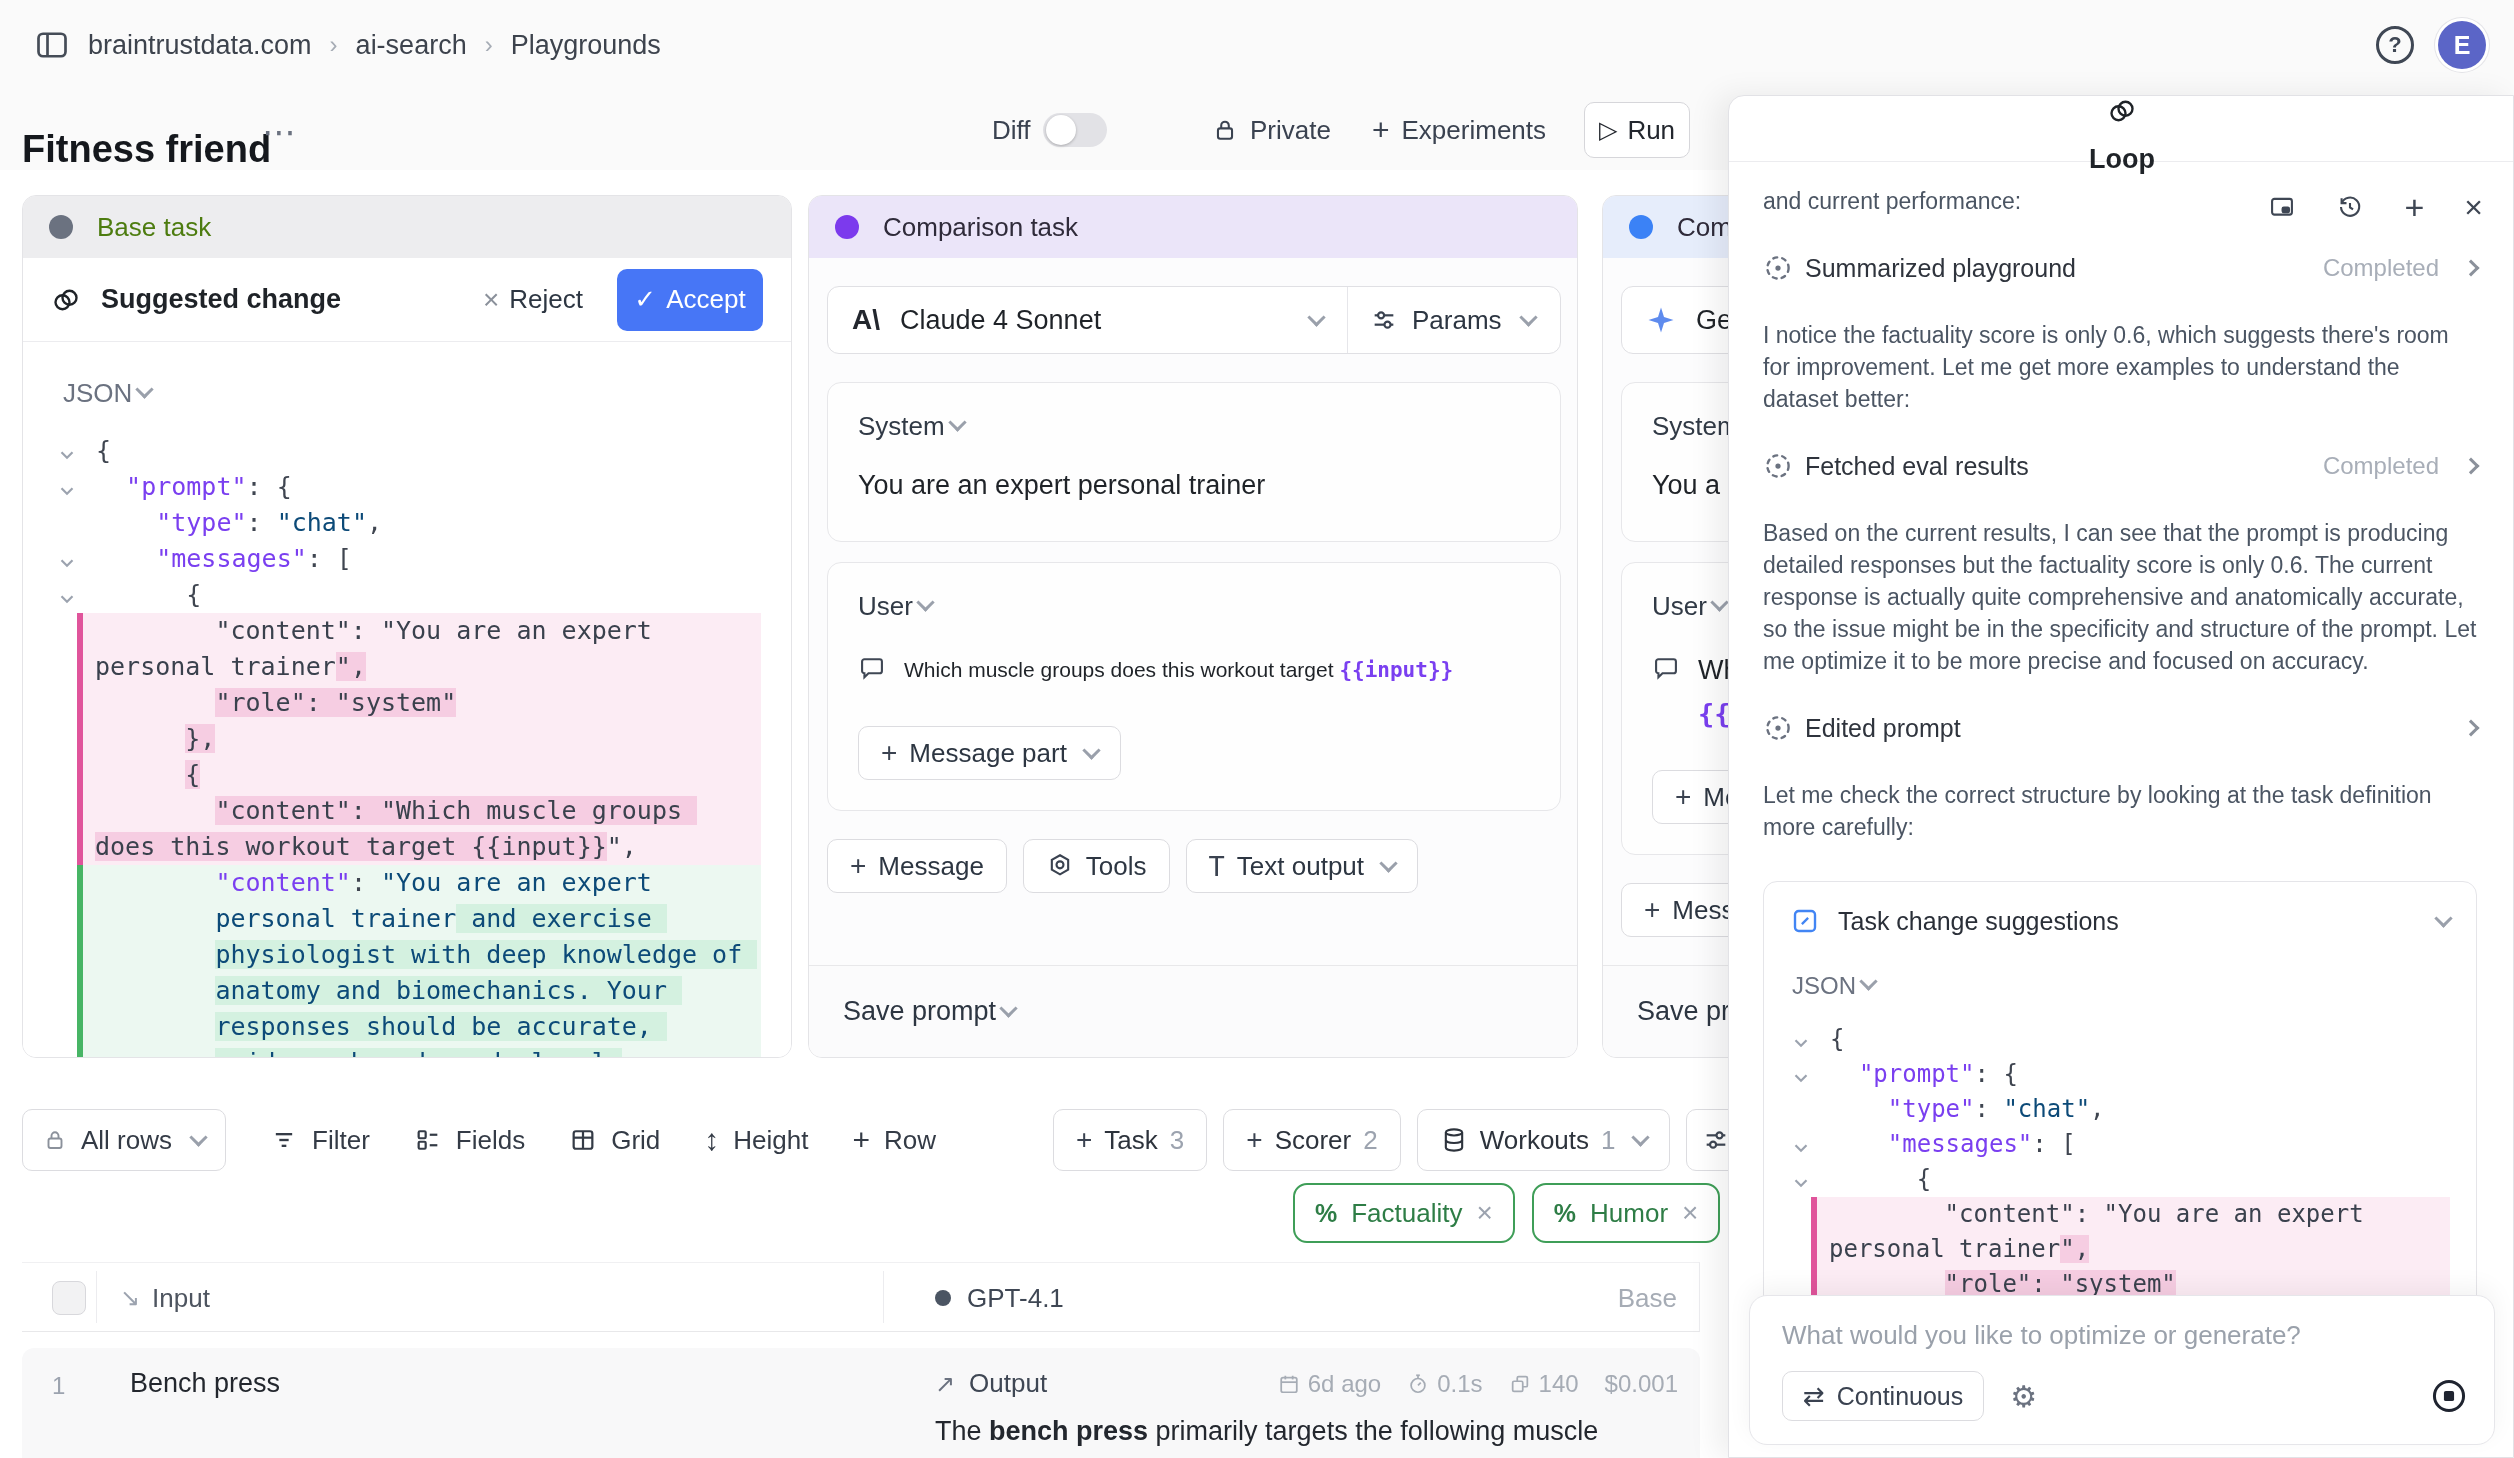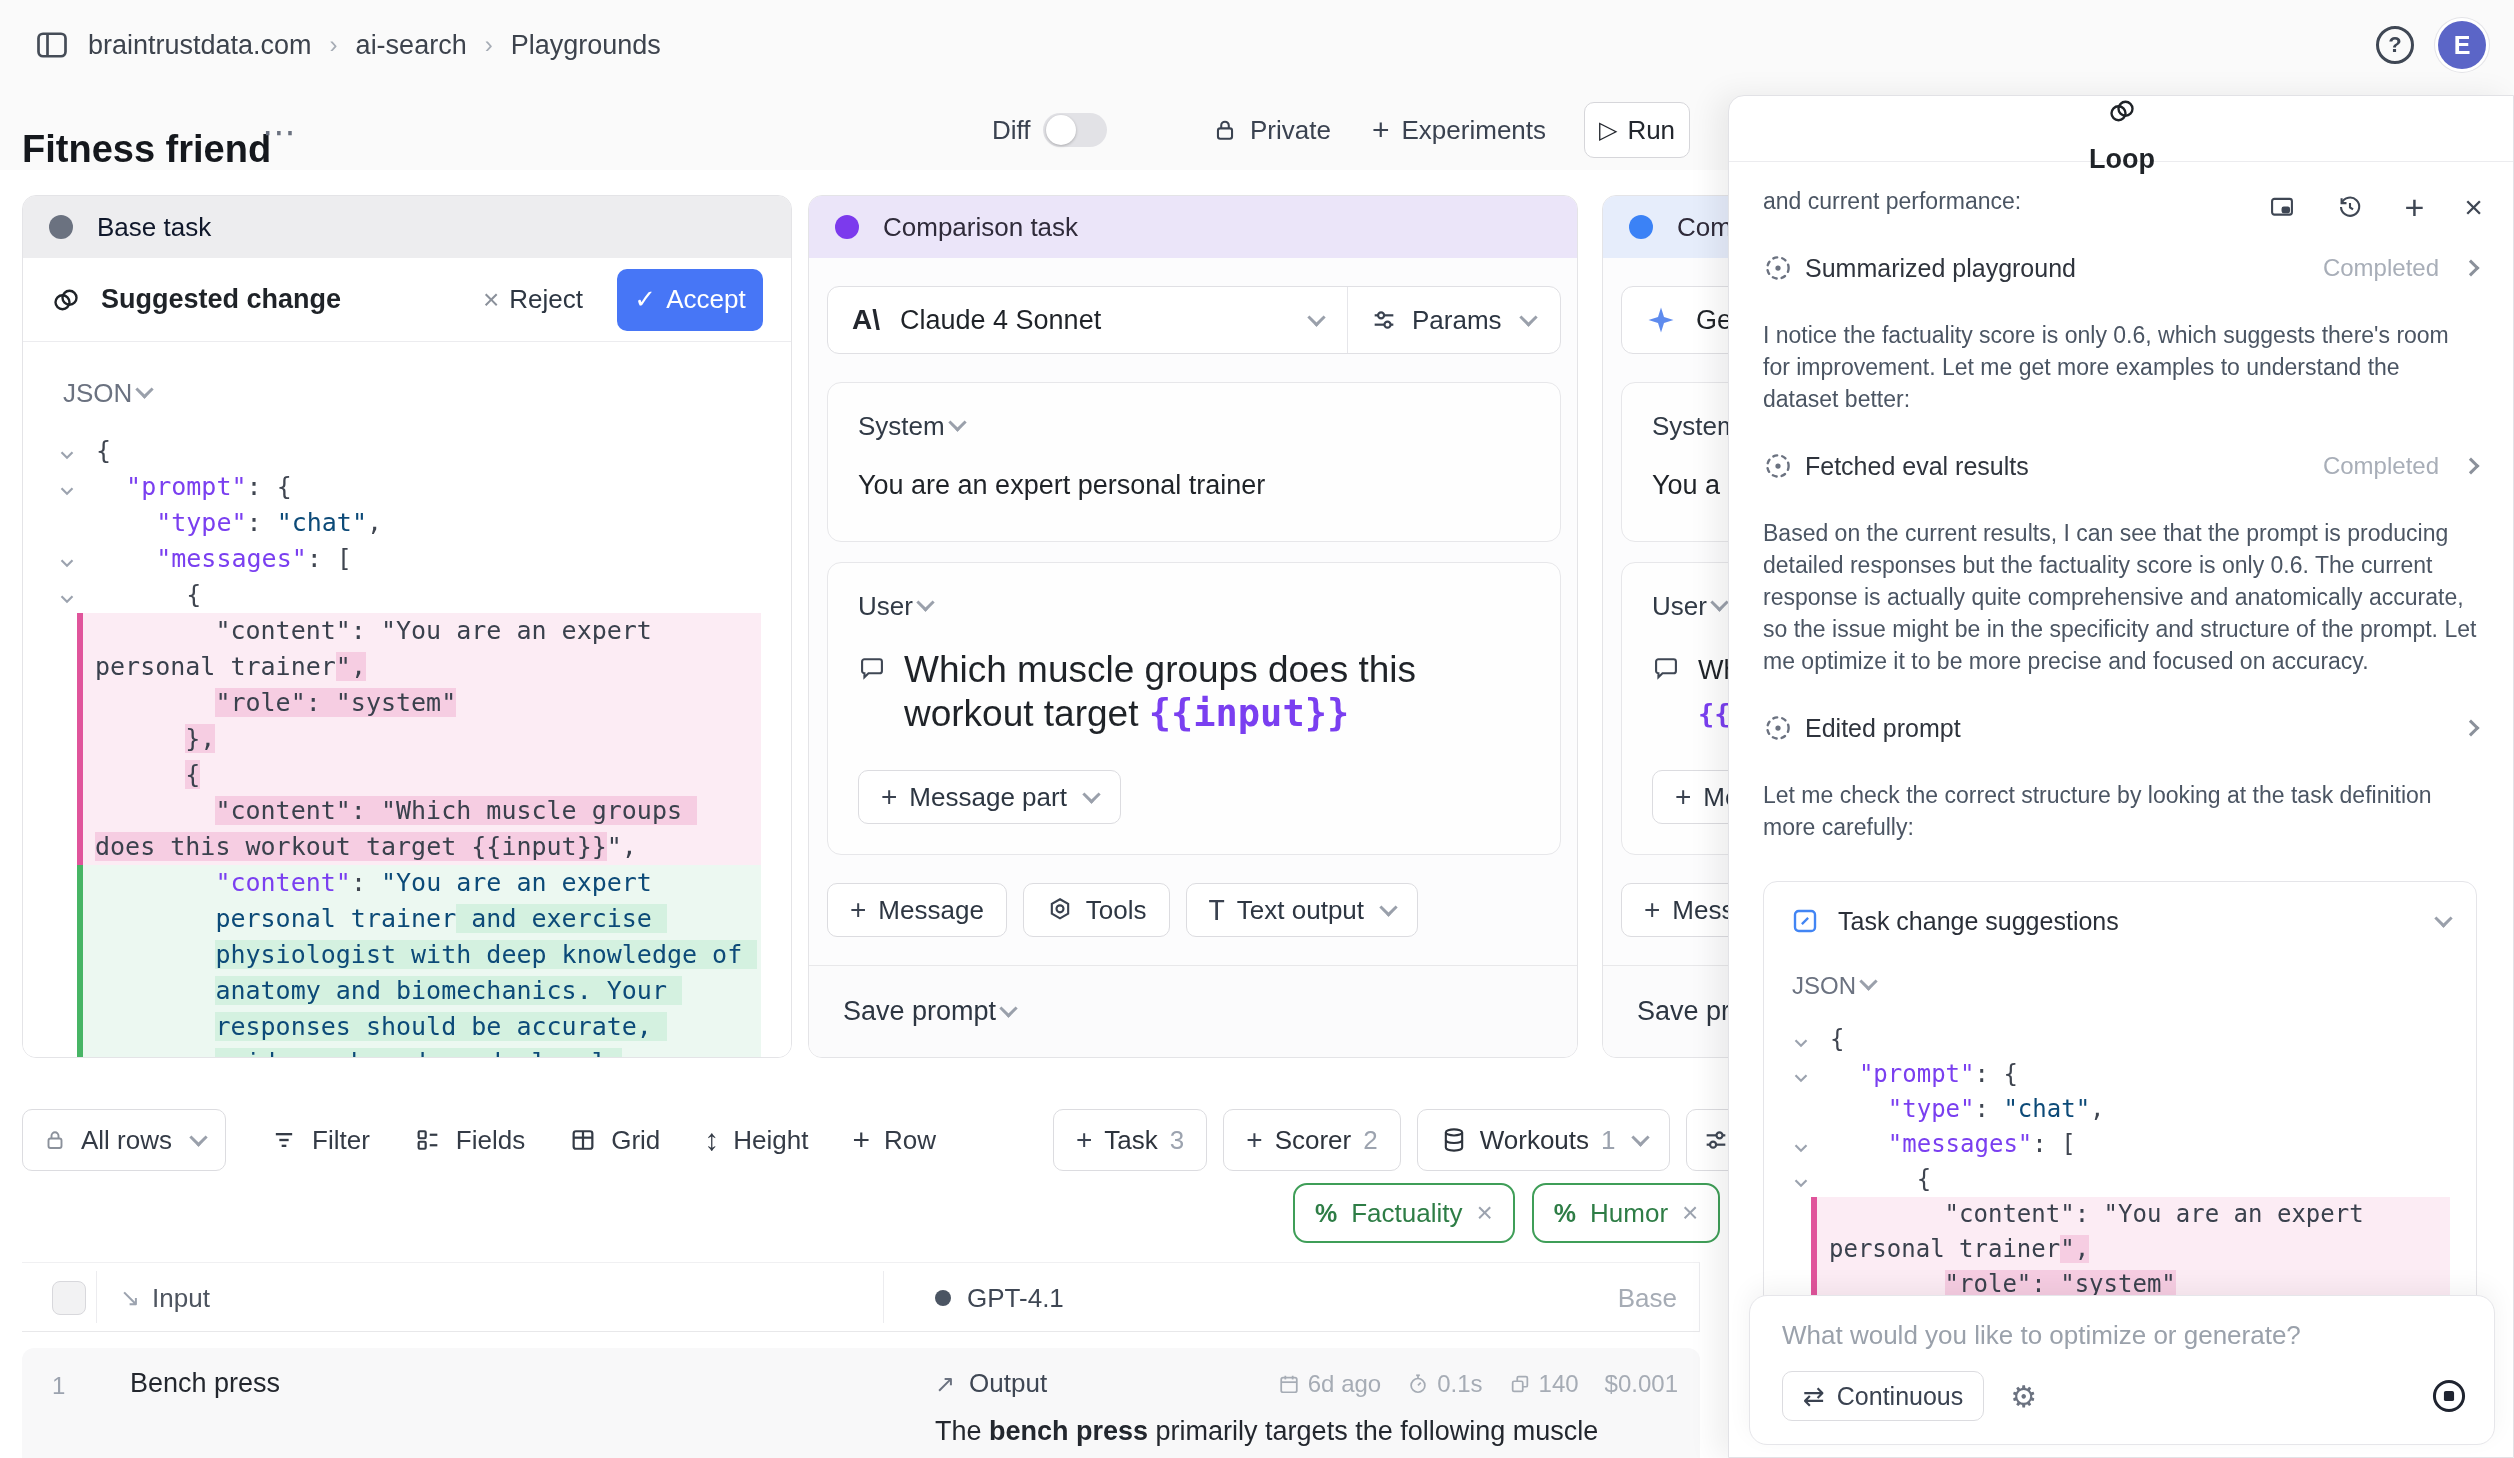--- a/index.html
+++ b/index.html
@@ -161,21 +161,21 @@
         <span>Experiments</span>
       </span>
       <span class="run-btn">
         <span style="font-size:24px;">▷</span>
         <span>Run</span>
       </span>
     </div>
   </div>
 
   <div class="col" style="left:22px;">
-    <div class="col-head" style="background:#ededef;color:#0f172a;">
+    <div class="col-head" style="background:#ededef;color:#4d7c0f;">
       <span class="dot" style="background:#6b7280;"></span>
       <span>Base task</span>
     </div>
     <div class="sug-bar">
       <svg class="ic" width="30" height="30" viewBox="0 0 24 24" fill="none" stroke="#1f2328" stroke-width="1.9">
           <circle cx="9.2" cy="13.8" r="5.6"></circle>
           <circle cx="14.8" cy="10.2" r="5.6"></circle>
         </svg>
       <span class="sug-label">Suggested change</span>
       <span class="reject">
@@ -240,21 +240,21 @@
     <div class="card" style="margin-top:28px;padding:28px 30px 40px 30px;">
       <div class="card-label"><span>System</span><span class="chev"></span></div>
       <div style="font-size:27px;color:#1f2328;margin-top:28px;">You are an expert personal trainer</div>
     </div>
     <div class="card" style="margin-top:20px;padding:28px 30px 30px 30px;">
       <div class="card-label"><span>User</span><span class="chev"></span></div>
       <div style="display:flex;gap:18px;margin-top:26px;align-items:flex-start;">
         <svg class="ic" width="28" height="28" viewBox="0 0 24 24" fill="none" stroke="#3f4754" stroke-width="1.8" style="margin-top:6px;">
             <path d="M5.5 4.5 h13 a2 2 0 0 1 2 2 v8 a2 2 0 0 1 -2 2 h-9.5 L5.5 20 v-3.5 a2 2 0 0 1 -2 -2 v-8 a2 2 0 0 1 2-2 z"></path>
           </svg>
-        <div style="font-size:37px;color:#1f2328;line-height:44px;width:630px;">
+        <div style="font-size:21px;color:#1f2328;line-height:44px;width:630px;">
           <span>Which muscle groups does this workout target</span> <span class="mono-var">{{input}}</span>
         </div>
       </div>
       <div class="btn" style="margin-top:34px;">
         <span style="font-size:28px;color:#3a4250;">+</span>
         <span>Message part</span>
         <span class="chev"></span>
       </div>
     </div>
     <div style="display:flex;gap:16px;margin:28px 16px 0 18px;">

